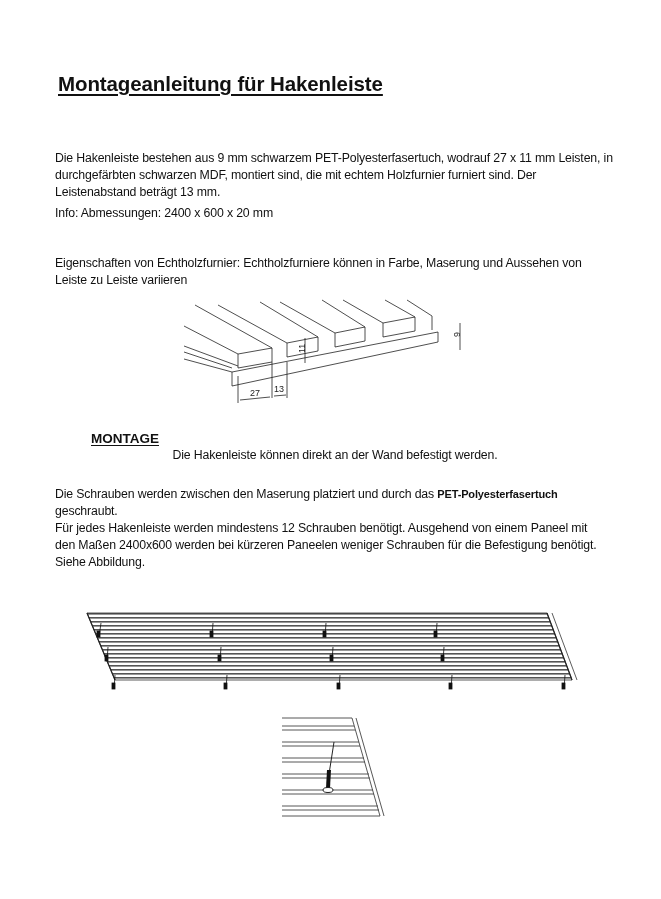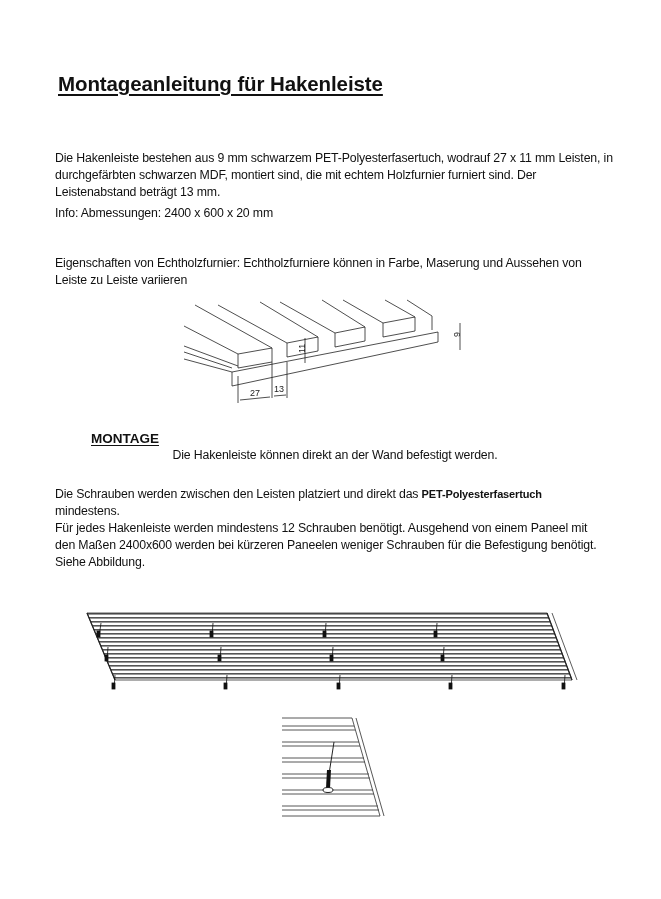--- a/index.html
+++ b/index.html
@@ -59,21 +59,21 @@
   </g>
   <text x="80" y="106" font-size="9" fill="#222" font-family="Liberation Sans, sans-serif">27</text>
   <text x="104" y="102" font-size="9" fill="#222" font-family="Liberation Sans, sans-serif">13</text>
   <text x="130" y="66" font-size="9" fill="#222" font-family="Liberation Sans, sans-serif" transform="rotate(-90 131 62)">11</text>
   <text x="285" y="46" font-size="9" fill="#222" font-family="Liberation Sans, sans-serif" transform="rotate(-90 288 44)">9</text>
 </svg>
 
 <div class="h2">MONTAGE</div>
 <div class="p" style="top:447px;text-align:center;">Die Hakenleiste können direkt an der Wand befestigt werden.</div>
 <div class="p" style="top:486px; width:520px;">
-  <span>Die Schrauben werden zwischen den Leisten platziert und direkt das </span><span class="small">PET-Polyesterfasertuch</span><span> mindestens.</span>
+  <span>Die Schrauben werden zwischen den Maserung platziert und durch das </span><span class="small">PET-Polyesterfasertuch</span><span> geschraubt.</span>
 </div>
 <div class="p" style="top:520px; width:545px;">Für jedes Hakenleiste werden mindestens 12 Schrauben benötigt. Ausgehend von einem Paneel mit den Maßen 2400x600 werden bei kürzeren Paneelen weniger Schrauben für die Befestigung benötigt. Siehe Abbildung.</div>
 
 <svg style="left:85px; top:605px;" width="500" height="85" viewBox="0 0 500 85">
   <defs>
     <pattern id="stripes" width="10" height="4" patternUnits="userSpaceOnUse">
       <rect width="10" height="4" fill="#fff"></rect>
       <rect y="0" width="10" height="1.6" fill="#555"></rect>
     </pattern>
   </defs>

